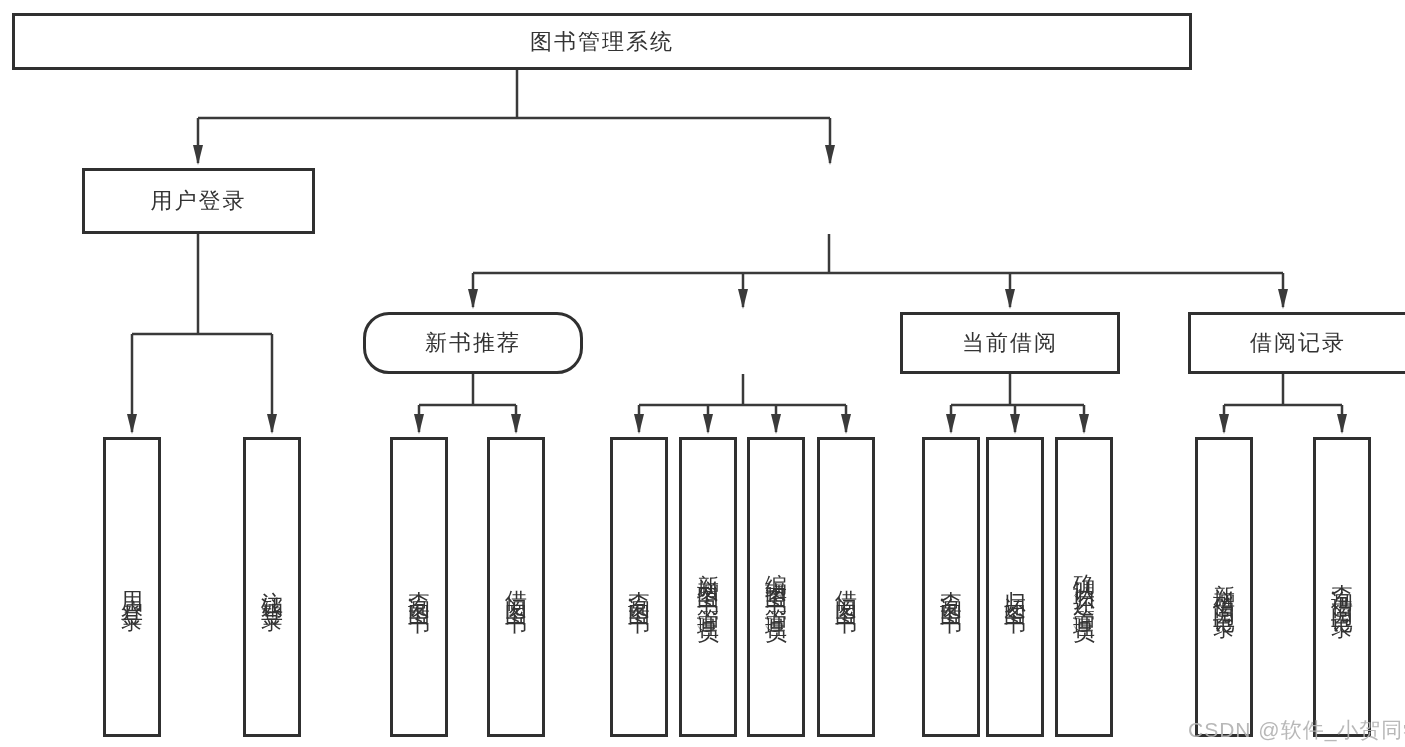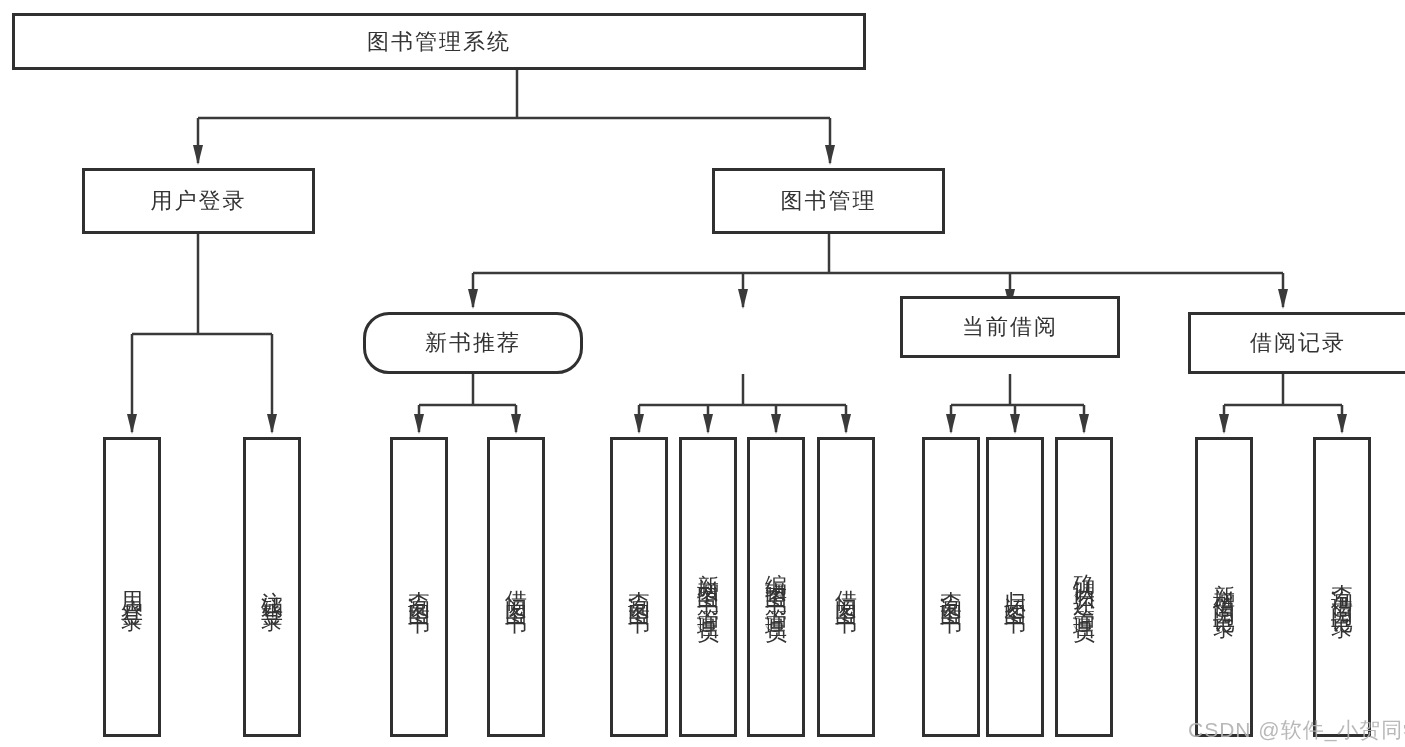--- a/index.html
+++ b/index.html
@@ -24,26 +24,26 @@
   }
   .hbox{font-size:22px;letter-spacing:2px;}
   .vbox span{
     writing-mode:vertical-rl;
     text-orientation:mixed;
     letter-spacing:7px;
     line-height:1;
     font-size:22px;
   }
   
-  .n-root{left:12px;top:13px;width:854px;height:57px;align-items:center;}
+  .n-root{left:12px;top:13px;width:1180px;height:57px;align-items:center;}
   .n-user-login{left:82px;top:168px;width:233px;height:66px;}
   .n-book-mgmt{left:712px;top:168px;width:233px;height:66px;}
   .n-new-book{left:363px;top:312px;width:220px;height:62px;border-radius:26px;}
   .n-book-borrow{left:633px;top:312px;width:220px;height:62px;}
-  .n-current-borrow{left:900px;top:296px;width:220px;height:62px;}
+  .n-current-borrow{left:900px;top:312px;width:220px;height:62px;}
   .n-borrow-records{left:1173px;top:312px;width:220px;height:62px;margin-left:15px;}
   
   .vbox{top:437px;width:58px;height:300px;}
   .l0{left:103px;} .l1{left:243px;}
   .l2{left:390px;} .l3{left:487px;}
   .l4{left:610px;} .l5{left:679px;} .l6{left:747px;} .l7{left:817px;}
   .l8{left:922px;} .l9{left:986px;} .l10{left:1055px;}
   .l11{left:1195px;} .l12{left:1313px;}
   .watermark{
     position:absolute;
@@ -110,23 +110,20 @@
     </g>
   </svg>
 
   <div class="node hbox n-root">
     <span>图书管理系统</span>
   </div>
 
   <div class="node hbox n-user-login">
     <span>用户登录</span>
   </div>
-  <div class="node hbox n-book-mgmt">
-    <span>图书管理</span>
-  </div>
 
   <div class="node hbox n-new-book">
     <span>新书推荐</span>
   </div>
   <div class="node hbox n-current-borrow">
     <span>当前借阅</span>
   </div>
   <div class="node hbox n-borrow-records">
     <span>借阅记录</span>
   </div>

